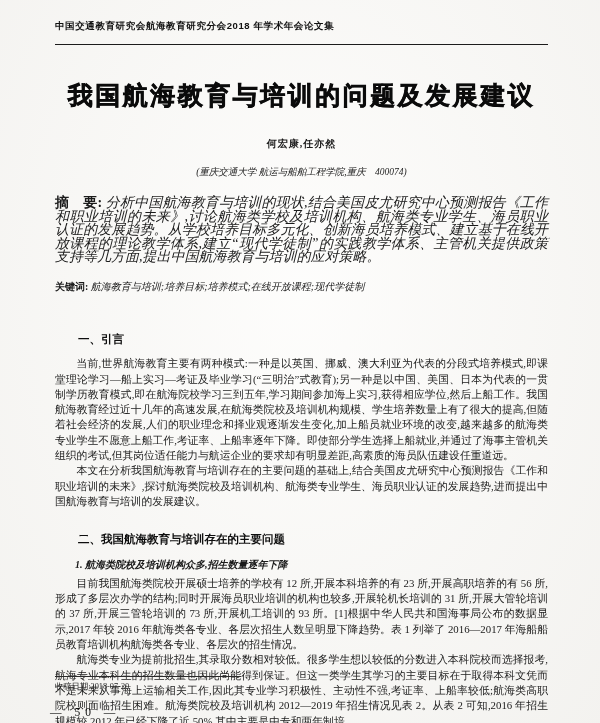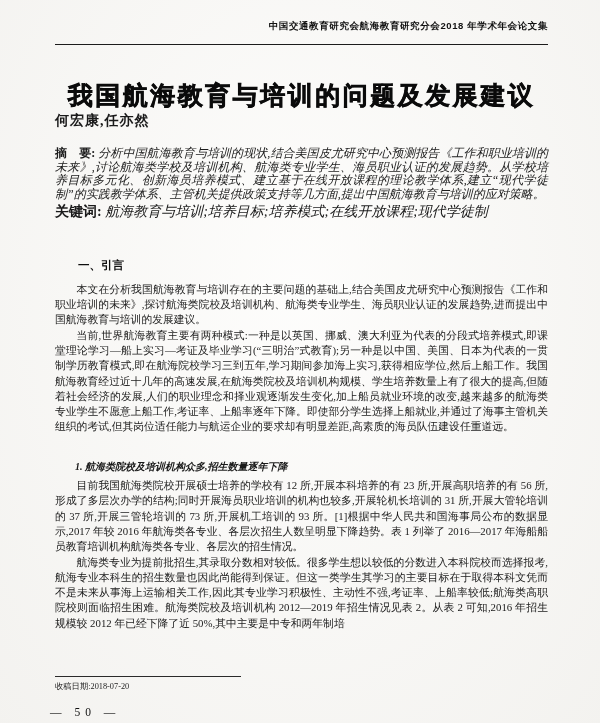--- a/index.html
+++ b/index.html
@@ -11,21 +11,21 @@
     position: relative;
     overflow: hidden;
   }
   .page {
     position: absolute; inset: 0;
     padding: 20px 52px 0 55px;
     box-sizing: border-box;
     background: radial-gradient(ellipse at 50% 40%, rgba(255,255,255,0.6), rgba(0,0,0,0.03));
   }
   .proc-header {
-    text-align: right;
+    text-align: left;
     font-family: "Liberation Sans", "DejaVu Sans", sans-serif;
     font-weight: bold;
     font-size: 9.5px;
     letter-spacing: 0.6px;
     color: #111;
   }
   .header-rule {
     border: none;
     border-top: 1.7px solid #1c1c1c;
     margin: 11px 0 0 0;
@@ -34,46 +34,48 @@
     margin: 34px 0 0 0;
     text-align: center;
     font-family: "Liberation Sans", "DejaVu Sans", sans-serif;
     font-weight: 900;
     font-size: 25px;
     letter-spacing: 2.5px;
     color: #0b0b0b;
     -webkit-text-stroke: 0.6px #0b0b0b;
   }
   .authors {
+    margin-top: 25px;
+    text-align: center;
     font-weight: bold;
-    font-size: 14px;
+    font-size: 10px;
     letter-spacing: 1px;
   }
   .affiliation {
     margin-top: 15px;
     text-align: center;
     font-size: 9.5px;
     font-style: italic;
     color: #222;
   }
   .abstract {
-    margin: 17px 0 4px 0;
-    font-size: 12px;
+    margin: 17px 0 16px 0;
+    font-size: 14px;
     line-height: 13.5px;
     text-align: justify;
     font-style: italic;
     color: #1b1b1b;
   }
   .abstract .label, .keywords .label {
     font-style: normal;
     font-weight: bold;
   }
   .keywords {
     margin: 1px 0 0 0;
-    font-size: 14px;
+    font-size: 10px;
     line-height: 13.5px;
     font-style: italic;
     text-align: justify;
   }
   .columns {
     display: flex;
     gap: 20px;
     margin-top: 36px;
     flex-direction: column;
   }
@@ -135,40 +137,42 @@
 <div class="page">
 
   <div class="proc-header">中国交通教育研究会航海教育研究分会2018 年学术年会论文集</div>
 
   <hr class="header-rule">
 
   <h1 class="paper-title">我国航海教育与培训的问题及发展建议</h1>
 
   <div class="authors">何宏康,任亦然</div>
 
+  <div class="affiliation">(重庆交通大学 航运与船舶工程学院,重庆　400074)</div>
 
   <p class="abstract">
     <span class="label">摘　要:</span>
     <span>分析中国航海教育与培训的现状,结合美国皮尤研究中心预测报告《工作和职业培训的未来》,讨论航海类学校及培训机构、航海类专业学生、海员职业认证的发展趋势。从学校培养目标多元化、创新海员培养模式、建立基于在线开放课程的理论教学体系,建立“现代学徒制”的实践教学体系、主管机关提供政策支持等几方面,提出中国航海教育与培训的应对策略。</span>
   </p>
 
   <p class="keywords">
     <span class="label">关键词:</span>
     <span>航海教育与培训;培养目标;培养模式;在线开放课程;现代学徒制</span>
   </p>
 
   <div class="columns">
 
     <div class="col">
       <h2 class="section-heading">一、引言</h2>
+      <p>当前,世界航海教育主要有两种模式:一种是以英国、挪威、澳大利亚为代表的分段式培养模式,即课堂理论学习—船上实习—考证及毕业学习(“三明治”式教育);另一种是以中国、美国、日本为代表的一贯制学历教育模式,即在航海院校学习三到五年,学习期间参加海上实习,获得相应学位,然后上船工作。我国航海教育经过近十几年的高速发展,在航海类院校及培训机构规模、学生培养数量上有了很大的提高,但随着社会经济的发展,人们的职业理念和择业观逐渐发生变化,加上船员就业环境的改变,越来越多的航海类专业学生不愿意上船工作,考证率、上船率逐年下降。即使部分学生选择上船就业,并通过了海事主管机关组织的考试,但其岗位适任能力与航运企业的要求却有明显差距,高素质的海员队伍建设任重道远。</p>
       <p>本文在分析我国航海教育与培训存在的主要问题的基础上,结合美国皮尤研究中心预测报告《工作和职业培训的未来》,探讨航海类院校及培训机构、航海类专业学生、海员职业认证的发展趋势,进而提出中国航海教育与培训的发展建议。</p>
-      <p>当前,世界航海教育主要有两种模式:一种是以英国、挪威、澳大利亚为代表的分段式培养模式,即课堂理论学习—船上实习—考证及毕业学习(“三明治”式教育);另一种是以中国、美国、日本为代表的一贯制学历教育模式,即在航海院校学习三到五年,学习期间参加海上实习,获得相应学位,然后上船工作。我国航海教育经过近十几年的高速发展,在航海类院校及培训机构规模、学生培养数量上有了很大的提高,但随着社会经济的发展,人们的职业理念和择业观逐渐发生变化,加上船员就业环境的改变,越来越多的航海类专业学生不愿意上船工作,考证率、上船率逐年下降。即使部分学生选择上船就业,并通过了海事主管机关组织的考试,但其岗位适任能力与航运企业的要求却有明显差距,高素质的海员队伍建设任重道远。</p>
     </div>
 
     <div class="col">
+      <h2 class="section-heading">二、我国航海教育与培训存在的主要问题</h2>
       <h3 class="sub-heading">1. 航海类院校及培训机构众多,招生数量逐年下降</h3>
       <p>目前我国航海类院校开展硕士培养的学校有 12 所,开展本科培养的有 23 所,开展高职培养的有 56 所,形成了多层次办学的结构;同时开展海员职业培训的机构也较多,开展轮机长培训的 31 所,开展大管轮培训的 37 所,开展三管轮培训的 73 所,开展机工培训的 93 所。[1]根据中华人民共和国海事局公布的数据显示,2017 年较 2016 年航海类各专业、各层次招生人数呈明显下降趋势。表 1 列举了 2016—2017 年海船船员教育培训机构航海类各专业、各层次的招生情况。</p>
       <p>航海类专业为提前批招生,其录取分数相对较低。很多学生想以较低的分数进入本科院校而选择报考,航海专业本科生的招生数量也因此尚能得到保证。但这一类学生其学习的主要目标在于取得本科文凭而不是未来从事海上运输相关工作,因此其专业学习积极性、主动性不强,考证率、上船率较低;航海类高职院校则面临招生困难。航海类院校及培训机构 2012—2019 年招生情况见表 2。从表 2 可知,2016 年招生规模较 2012 年已经下降了近 50%,其中主要是中专和两年制培</p>
     </div>
 
   </div>
 
   <div class="footnote">
     <hr class="footnote-rule">
     <div>收稿日期:2018-07-20</div>

